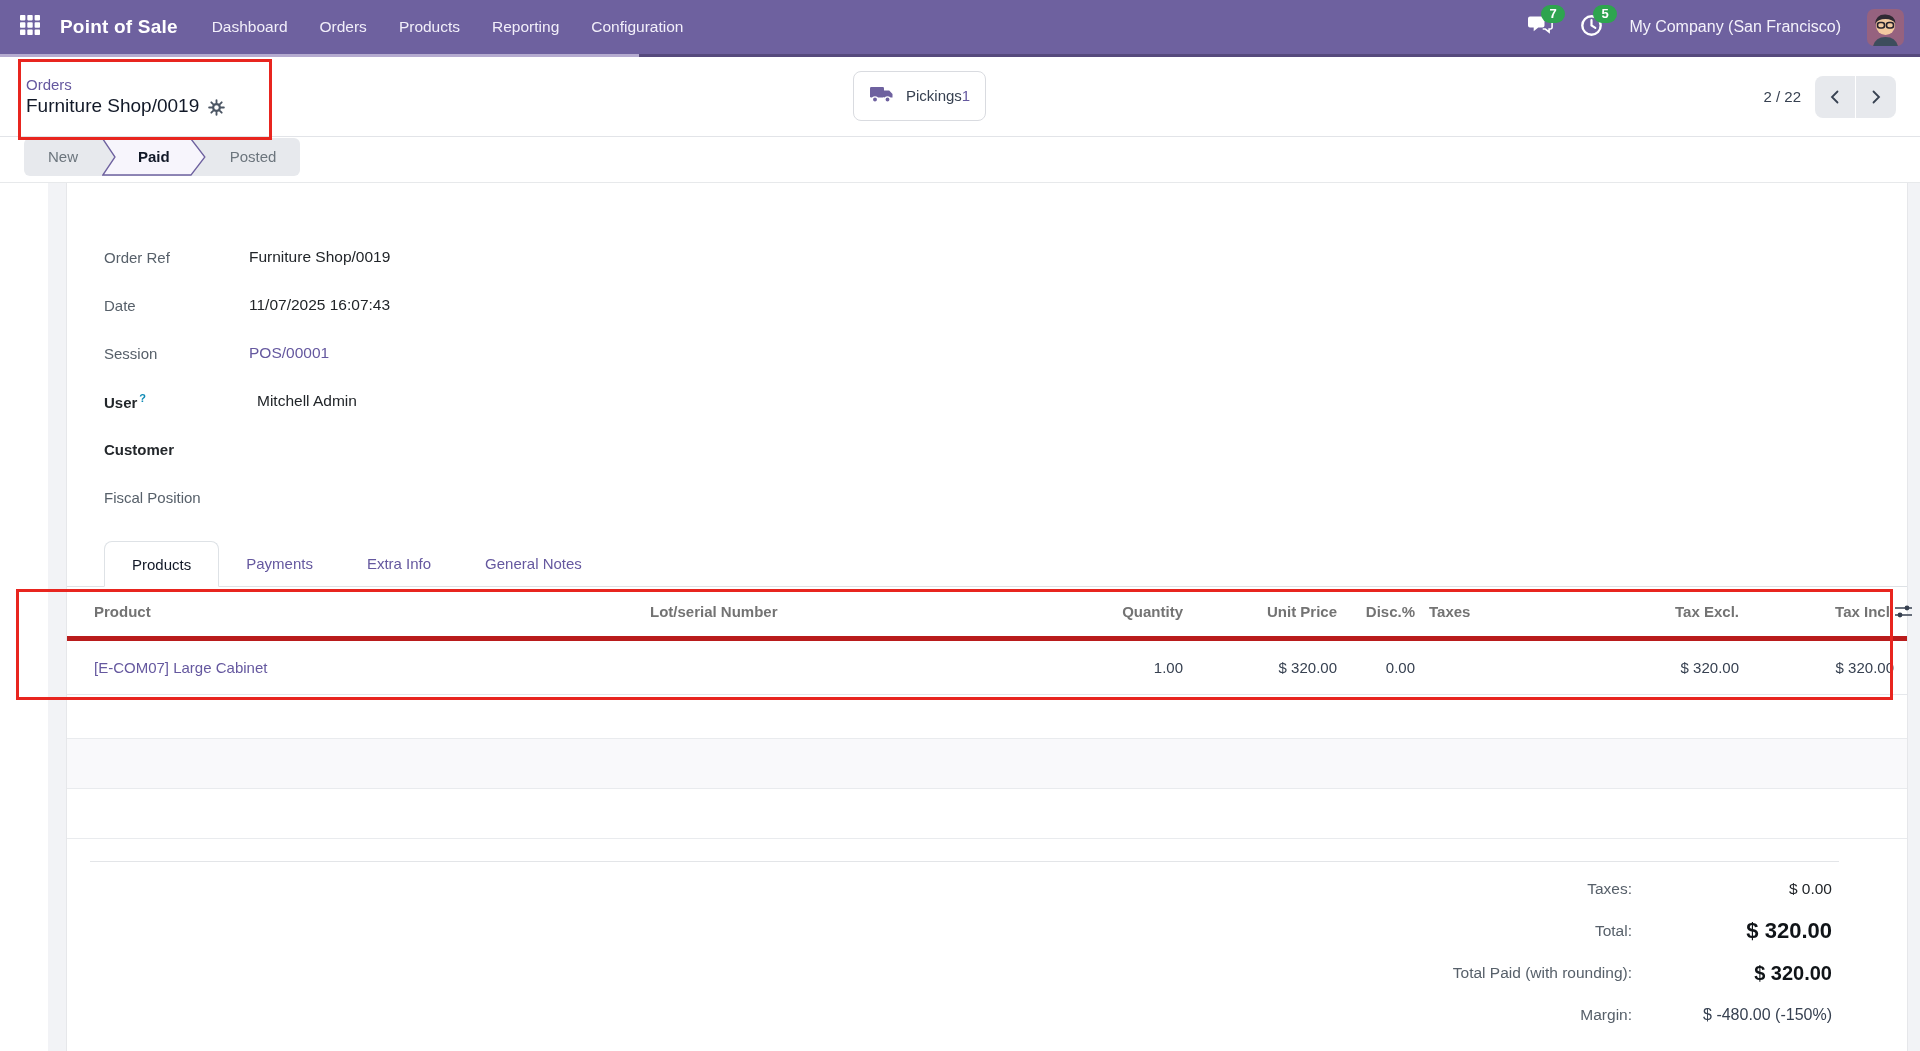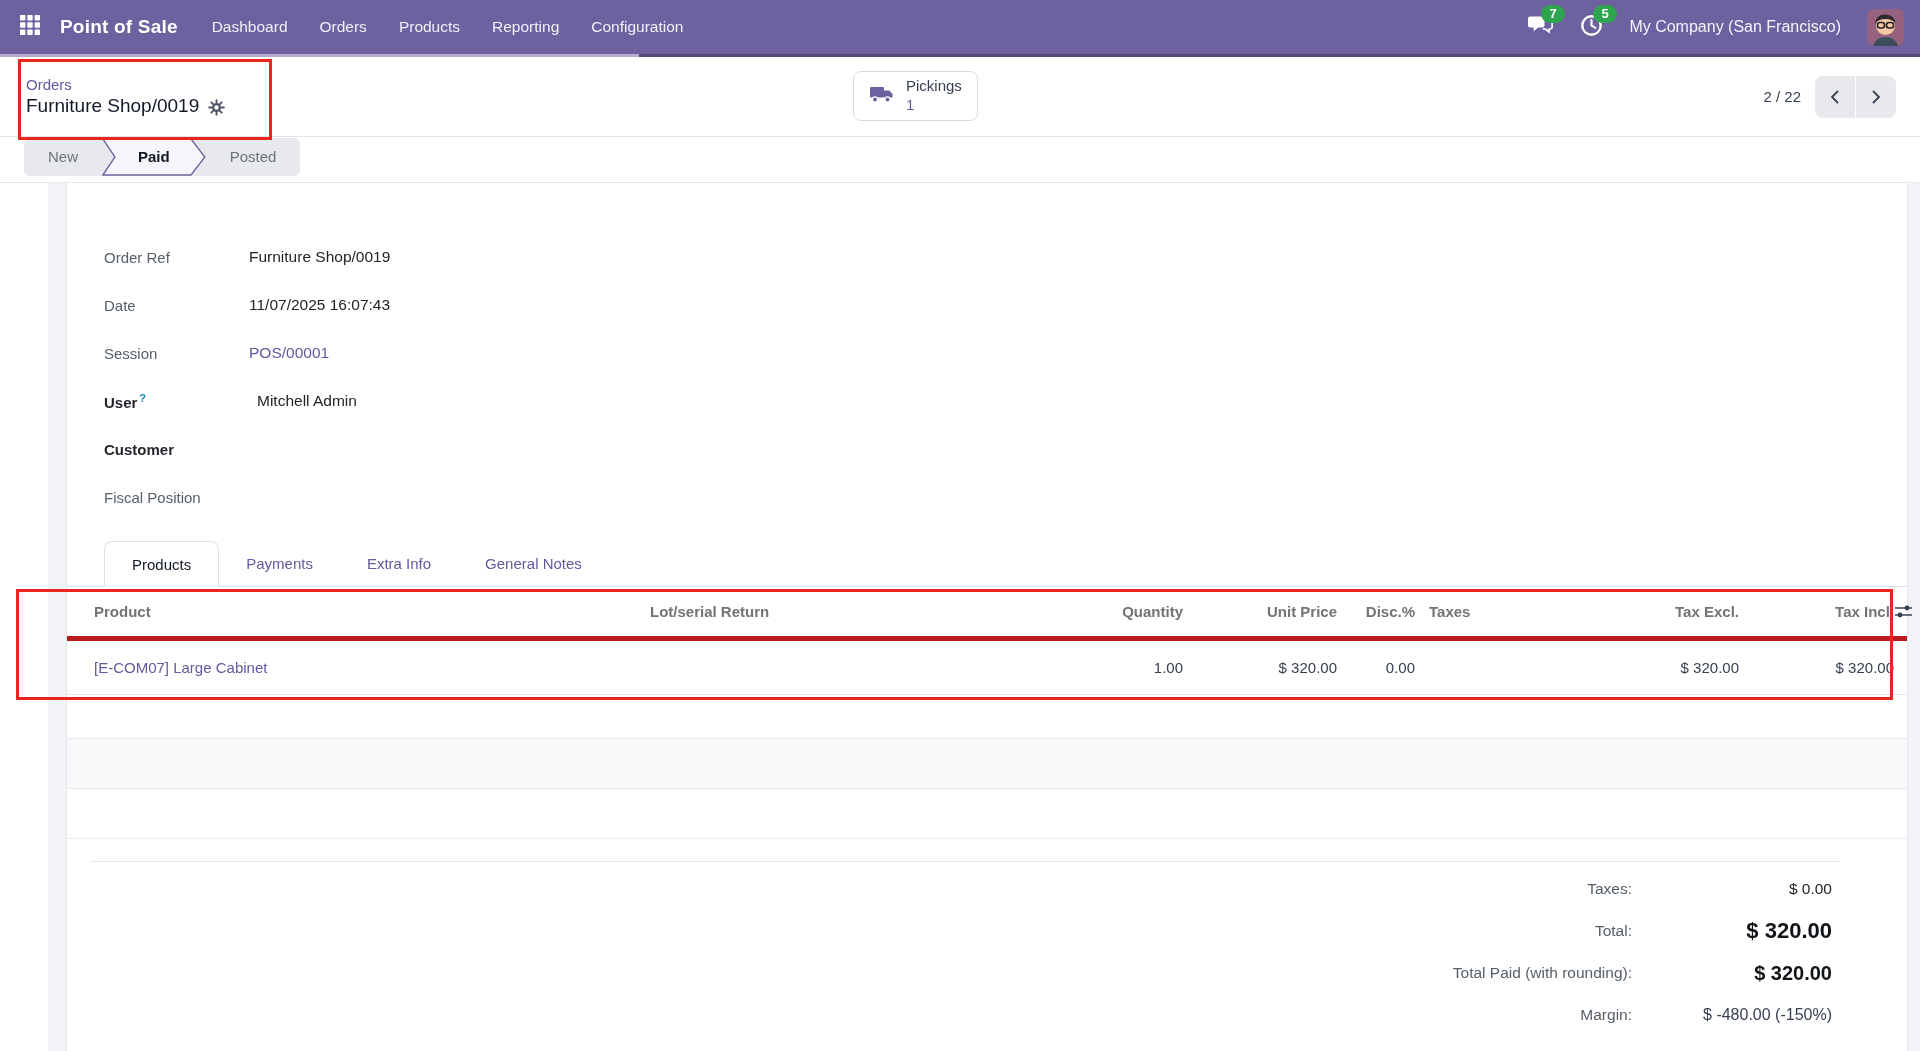--- a/index.html
+++ b/index.html
@@ -22,21 +22,21 @@
   .nav-progress .p1 { width:639px; background:#b5abd0; }
   .nav-progress .p2 { flex:1; background:#564a7d; }
 
   
   .control-panel { height:80px; background:#fff; border-bottom:1px solid #e2e4e8; position:relative; display:flex; align-items:center; padding:0 24px; }
   .breadcrumb-block { display:flex; flex-direction:column; gap:2px; padding-left:2px; }
   .bc-parent { font-size:15px; color:#65589f; font-weight:500; cursor:pointer; }
   .bc-current { font-size:19px; color:#111827; display:flex; align-items:center; gap:9px; }
   .gear-btn { cursor:pointer; display:flex; align-items:center; margin-top:2px; }
   .pickings-btn { position:absolute; left:853px; top:14px; height:50px; background:#fff; border:1px solid #d9dbe0; border-radius:8px; display:flex; align-items:center; gap:11px; padding:0 15px; cursor:pointer; }
-  .pick-text { display:flex; flex-direction:column; line-height:1.25; }
+  .pick-text { display:flex; flex-direction:row; line-height:1.25; }
   .pick-label { font-size:15px; color:#374151; }
   .pick-count { font-size:15px; color:#65589f; }
   .pager { margin-left:auto; display:flex; align-items:center; gap:14px; }
   .pager-value { font-size:15px; color:#374151; cursor:pointer; }
   .pager-btns { display:flex; gap:1px; }
   .pager-btn { width:40px; height:42px; background:#e7e9ed; display:flex; align-items:center; justify-content:center; cursor:pointer; }
   .pager-btn.prev { border-radius:8px 0 0 8px; }
   .pager-btn.next { border-radius:0 8px 8px 0; }
 
   
@@ -248,21 +248,21 @@
 
     <div class="tabs">
       <div class="tab active">Products</div>
       <div class="tab">Payments</div>
       <div class="tab">Extra Info</div>
       <div class="tab">General Notes</div>
     </div>
 
     <div class="grid-row thead">
       <div>Product</div>
-      <div>Lot/serial Return</div>
+      <div>Lot/serial Number</div>
       <div class="cell-r">Quantity</div>
       <div class="cell-r">Unit Price</div>
       <div class="cell-r">Disc.%</div>
       <div style="padding-left:14px;">Taxes</div>
       <div class="cell-r">Tax Excl.</div>
       <div class="cell-r">Tax Incl.</div>
       <div class="cell-icon">
         <svg width="19" height="17" viewBox="0 0 19 17">
           <g stroke="#374151" stroke-width="1.5">
             <line x1="1" y1="5" x2="18" y2="5"></line>

